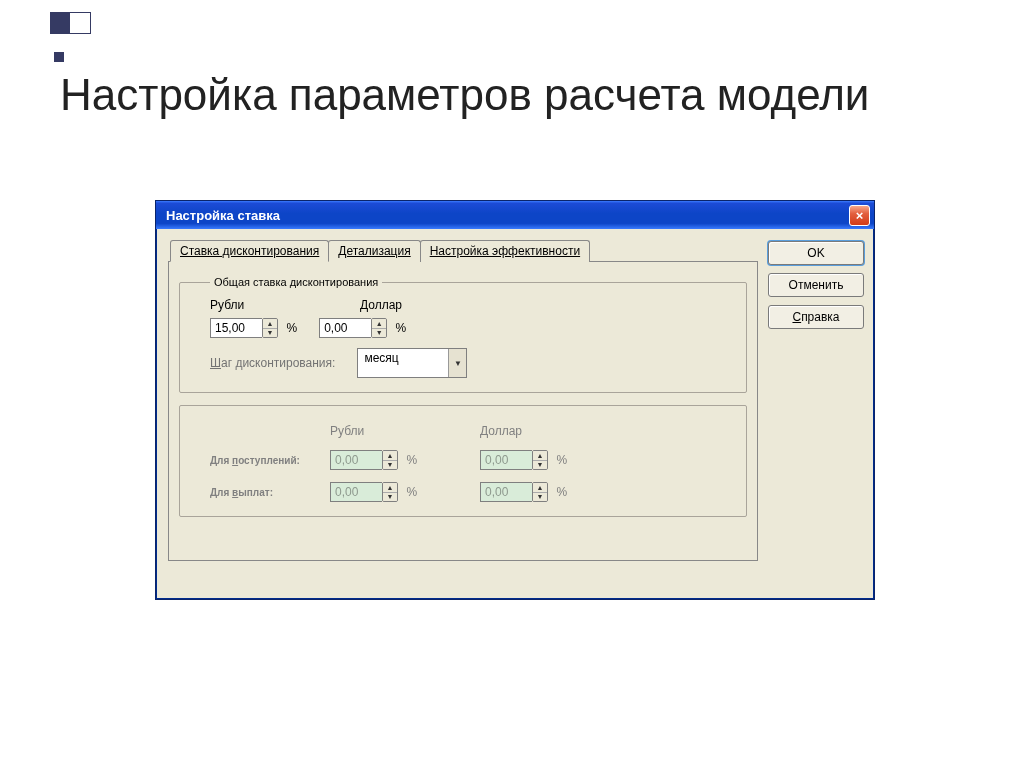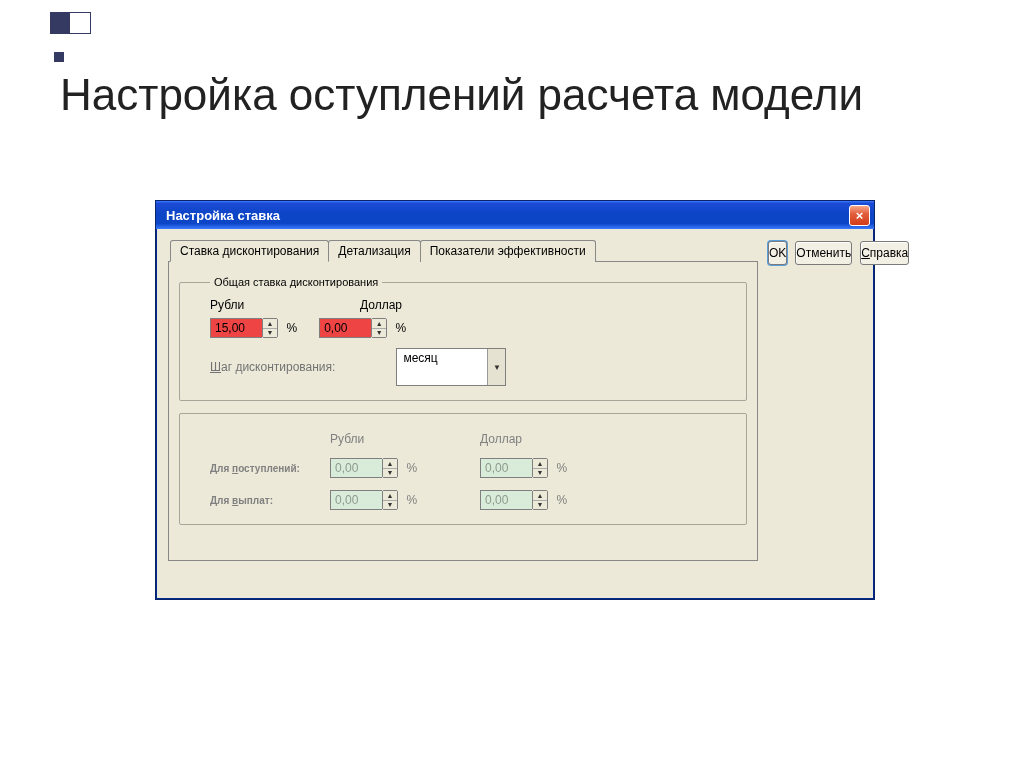--- a/index.html
+++ b/index.html
@@ -93,20 +93,21 @@
     padding: 3px 9px 3px 9px;
     border: 1px solid #888;
     border-bottom: none;
     background: #ece9d8;
     border-radius: 3px 3px 0 0;
     position: relative;
     top: 1px;
     color: #000;
     cursor: pointer;
     margin-right: -1px;
+    text-decoration: underline;
   }
   .tab.active {
     background: #ece9d8;
     z-index: 2;
     border-bottom: 1px solid #ece9d8;
   }
   .tab-panel {
     border: 1px solid #888;
     background: #ece9d8;
     padding: 14px 10px 20px 10px;
@@ -146,21 +147,21 @@
     align-items: stretch;
     vertical-align: middle;
   }
   .spin input {
     width: 52px;
     height: 20px;
     font-size: 12px;
     padding: 2px 4px;
     border: 1px solid #7f7f7f;
     border-right: none;
-    background: #ef4444;
+    background: #ffffff;
     color: #000;
   }
   .spin.disabled input {
     background: #d9ecd9;
     color: #8e998e;
   }
   .spin-btns {
     display: inline-flex;
     flex-direction: column;
     width: 16px;
@@ -178,24 +179,23 @@
     cursor: pointer;
     color: #333;
   }
   .spin-btns .sb:last-child { border-bottom: none; }
   .pct { font-size: 12px; margin-left: 4px; }
 
   .dropdown {
     display: inline-flex;
     align-items: stretch;
     width: 110px;
-    height: 38px;
+    height: 30px;
     border: 1px solid #7f7f7f;
     background: #fff;
-    margin-left: 39px;
   }
   .dropdown .dd-text {
     flex: 1;
     font-size: 12px;
     padding: 2px 6px;
     color: #000;
   }
   .dropdown .dd-btn {
     width: 18px;
     background: #e6e2d1;
@@ -211,21 +211,21 @@
     row-gap: 12px;
     align-items: center;
     margin-top: 8px;
   }
   .grid2 .cell-label { font-size: 10px; font-weight: bold; }
   .grid2 .cell-head  { font-size: 12px; }
   .grid2 .cell-label .u, .cell-head .u { text-decoration: underline; }
   .disabled-text { color: #808080; }
 
   
-  .side-btns { width: 96px; display: flex; flex-direction: row; gap: 8px; padding-top: 2px; }
+  .side-btns { width: 96px; display: flex; flex-direction: column; gap: 8px; padding-top: 2px; }
   .wbtn {
     height: 24px;
     font-size: 12px;
     border: 1px solid #7a7a7a;
     background: #f2efe4;
     border-radius: 3px;
     cursor: pointer;
     box-shadow: inset 1px 1px 0 #fff;
   }
   .wbtn.default {
@@ -233,35 +233,35 @@
   }
 </style>
 </head>
 <body>
 
 <div class="slide">
   <div class="slide-bullets">
     <span class="sq filled"></span><span class="sq"></span><br>
     <span class="sq small filled"></span>
   </div>
-  <h1 class="slide-title">Настройка оступлений расчета модели</h1>
+  <h1 class="slide-title">Настройка параметров расчета модели</h1>
 
   <div class="win">
     <div class="titlebar">
       <span class="titlebar-text">Настройка ставка</span>
       <div class="close-btn">
         <span>×</span>
       </div>
     </div>
     <div class="win-body">
       <div class="tab-area">
         <div class="tab-strip">
           <div class="tab active">Ставка дисконтирования</div>
           <div class="tab">Детализация</div>
-          <div class="tab">Показатели эффективности</div>
+          <div class="tab">Настройка эффективности</div>
         </div>
         <div class="tab-panel">
 
           <fieldset class="groupbox">
             <legend>Общая ставка дисконтирования</legend>
             <div class="header-row">
               <span class="hlabel">Рубли</span>
               <span class="hlabel">Доллар</span>
             </div>
             <div class="row">

